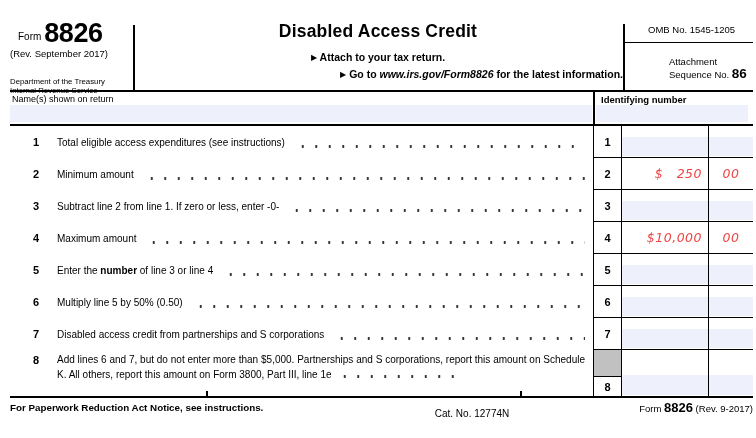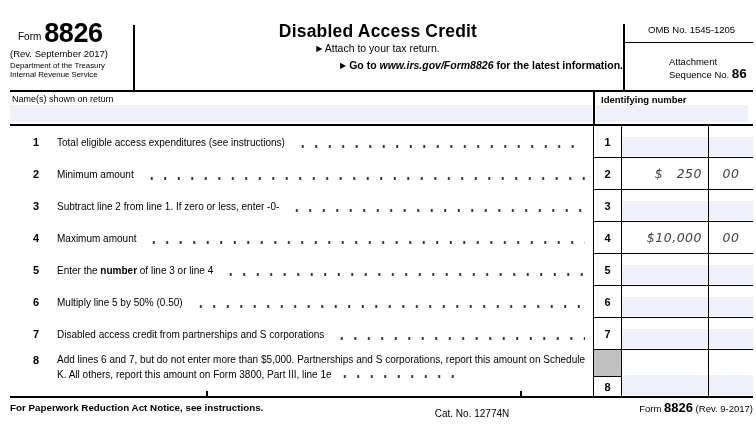--- a/index.html
+++ b/index.html
@@ -10,26 +10,26 @@
   }
   .page { position:absolute; left:10px; top:14px; width:743px; }
 
   
   .header { position:relative; height:76px; border-bottom:2px solid #000; display:flex; }
   .hdr-left { width:123px; flex:none; padding-top:7px; box-sizing:border-box; }
   .form-no-line { display:flex; align-items:flex-end; }
   .form-word { font-size:10px; padding:0 3px 3px 8px; }
   .form-no { font-size:27px; font-weight:bold; letter-spacing:-0.5px; line-height:24px; }
   .rev { font-size:9.5px; margin-top:3px; }
-  .agency { font-size:7.8px; line-height:9px; margin-top:2px; }
+  .agency { font-size:7.8px; line-height:9px; margin-top:18px; }
   .vline-left  { position:absolute; left:123px; top:11px; bottom:0; width:2px; background:#000; }
   .vline-right { position:absolute; left:613px; top:10px; bottom:0; width:1.5px; background:#000; }
   .hdr-center { flex:1; text-align:center; padding-top:7px; }
   .title { font-size:17.5px; font-weight:bold; margin:0; letter-spacing:0.2px; }
-  .attach { font-weight:normal; font-size:10.5px; }
+  .attach { margin-top:9px; font-weight:bold; font-size:10.5px; }
   .goto   { margin-top:5px;  font-weight:bold; font-size:10.5px;text-align:right; }
   .tri { font-size:8px; vertical-align:1.5px; }
   .hdr-right { width:130px; flex:none; box-sizing:border-box; }
   .omb { height:29px; box-sizing:border-box; border-bottom:1.5px solid #000; font-size:9.5px; padding:10px 0 0 25px; }
   .attachment { padding:13px 0 0 10px; font-size:9.5px; line-height:12px;margin-left:36px; }
   .seq-no { font-size:13.5px; font-weight:bold;text-align:center; }
 
   
   .name-row { position:relative; height:32px; border-bottom:2px solid #000; }
   .name-label { position:absolute; left:2px; top:2px; font-size:9px; }
@@ -61,21 +61,21 @@
            justify-content:center; font-weight:bold; font-size:11px; }
   .gray { width:100%; height:27px; flex:none; background:var(--gray); border-bottom:1.5px solid #000; box-sizing:border-box; }
   .n8 { flex:1; display:flex; align-items:center; }
   .acell { width:86px; flex:none; position:relative; box-sizing:border-box; }
   .ccell { flex:1; border-left:1.5px solid #000; position:relative; box-sizing:border-box; }
   .field { position:absolute; left:0; right:0; bottom:1px; height:19px; background:var(--blue); }
   .row.tall .field { height:20px; }
   .pre-cell { display:flex; align-items:center; }
   .acell.pre-cell { justify-content:flex-end; padding-right:6px; }
   .ccell.pre-cell { justify-content:center; }
-  .pre { font-family:"DejaVu Sans",sans-serif; font-style:italic; color:#404040;
+  .pre { font-family:"DejaVu Sans",sans-serif; font-style:italic; color:#ef4444;
          font-size:12.5px; white-space:pre; letter-spacing:0.5px; }
   .tick { position:absolute; bottom:0; width:1.5px; height:5px; background:#000; }
   .tick-1 { left:196px; } .tick-2 { left:510px; }
 
   
   .footer { position:relative; padding-top:4px; height:22px; font-size:9.8px; }
   .notice { position:absolute; left:0; top:4px; font-weight:bold; }
   .catno { position:absolute; left:462px; top:10px; transform:translateX(-50%); font-size:10px; }
   .form-id { position:absolute; right:0; top:2px; font-size:9.5px; }
   .form-id .fn { font-size:13px; font-weight:bold; }

